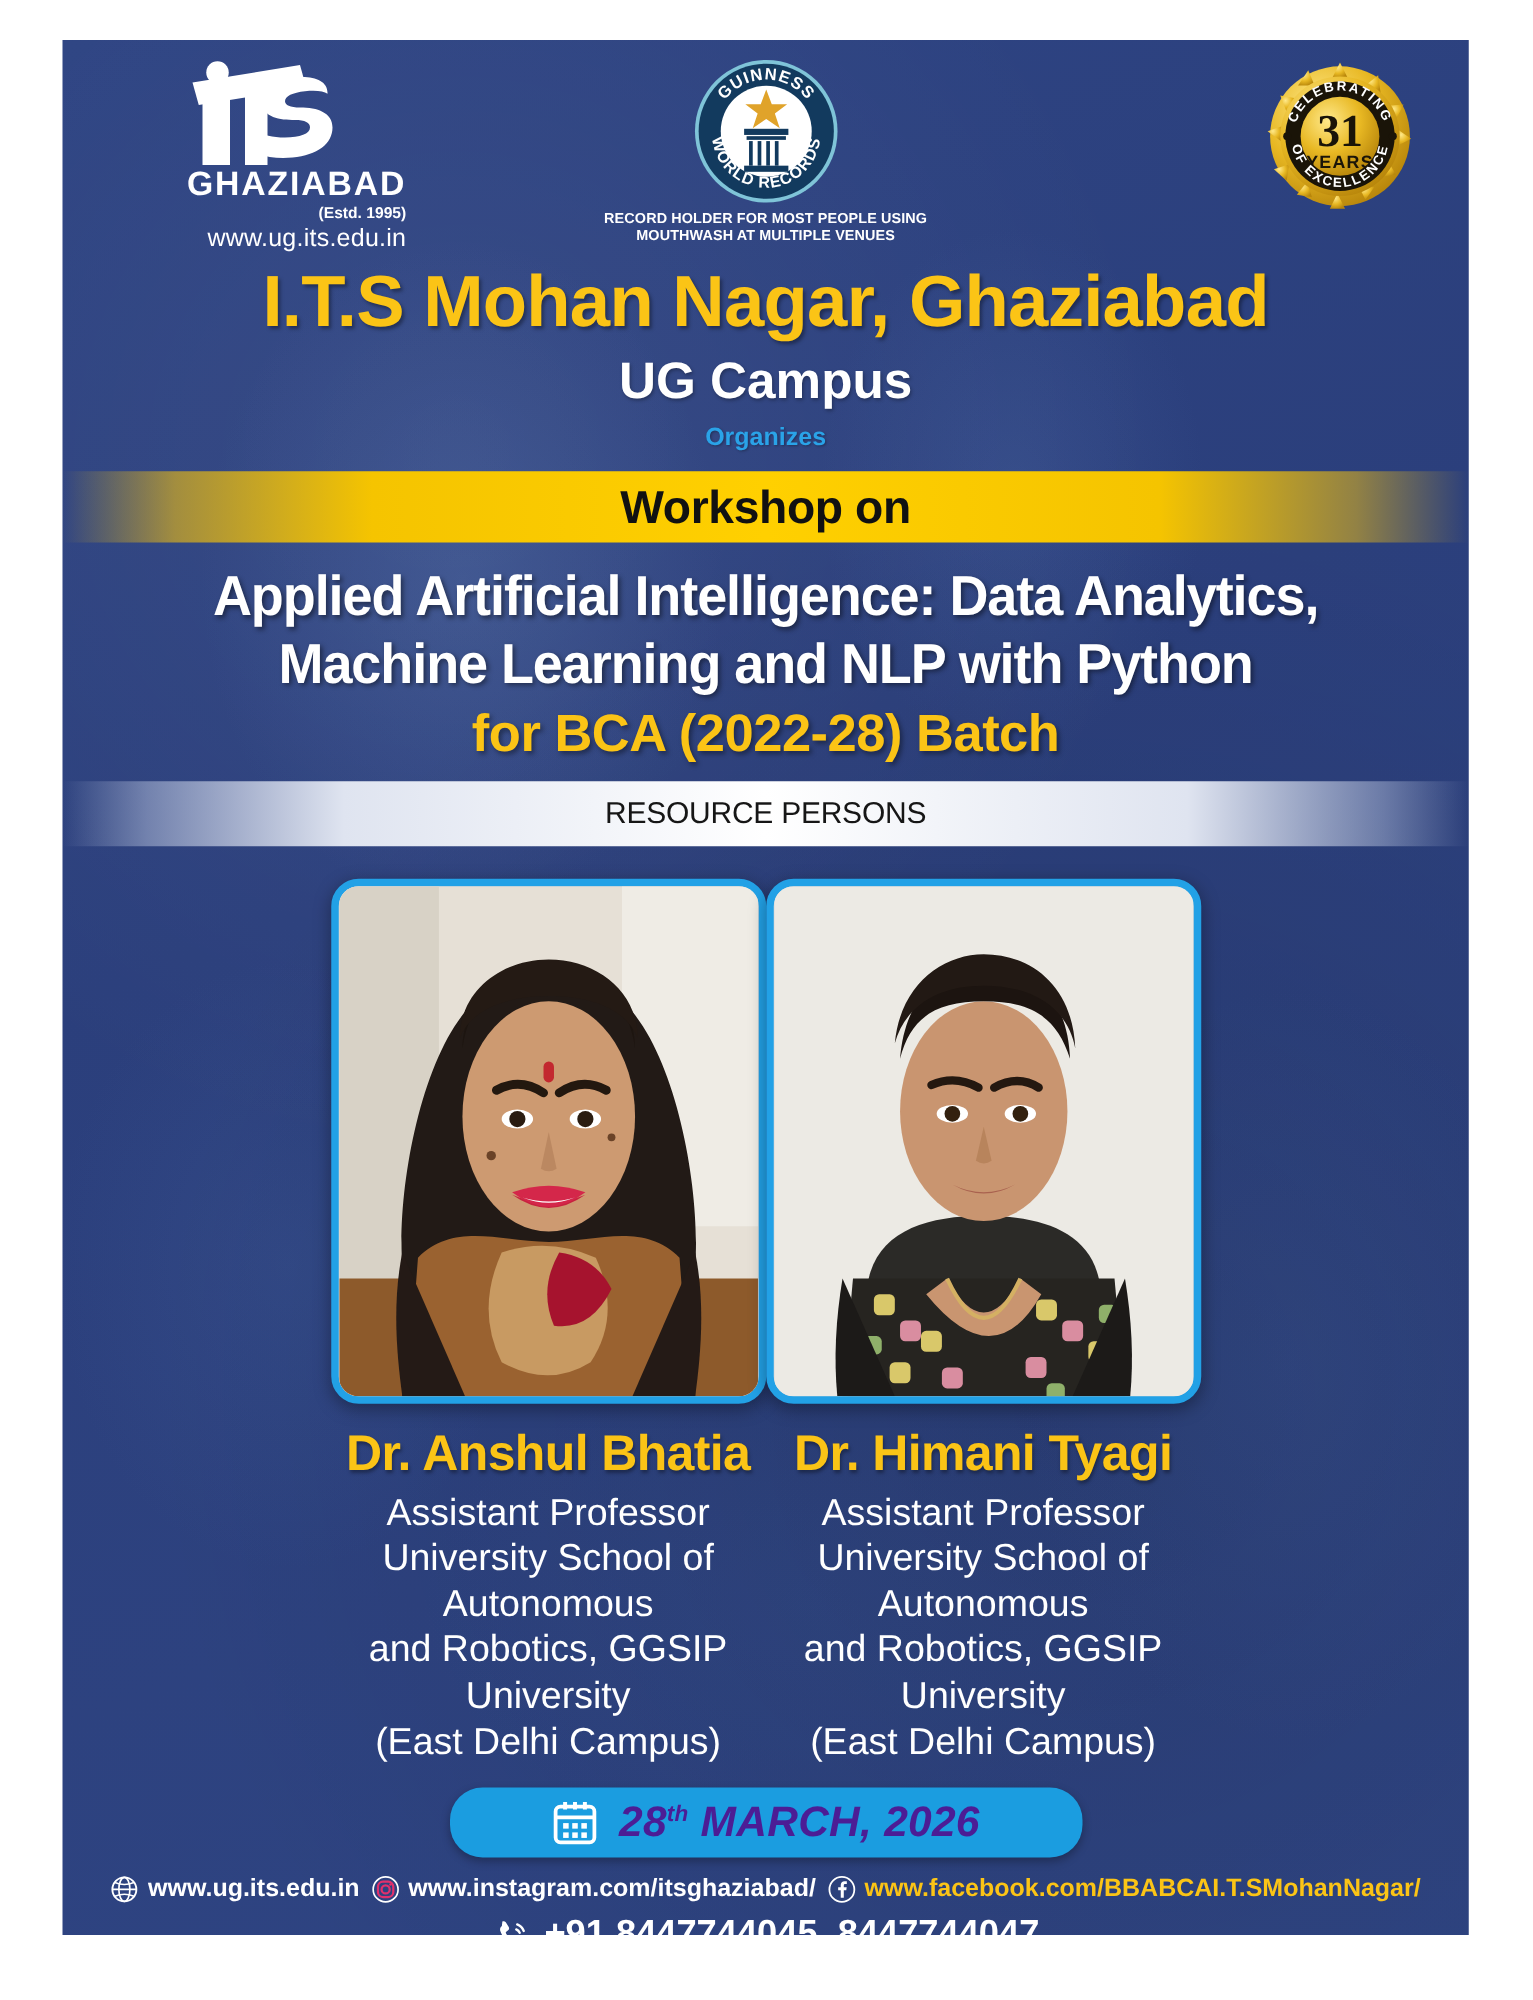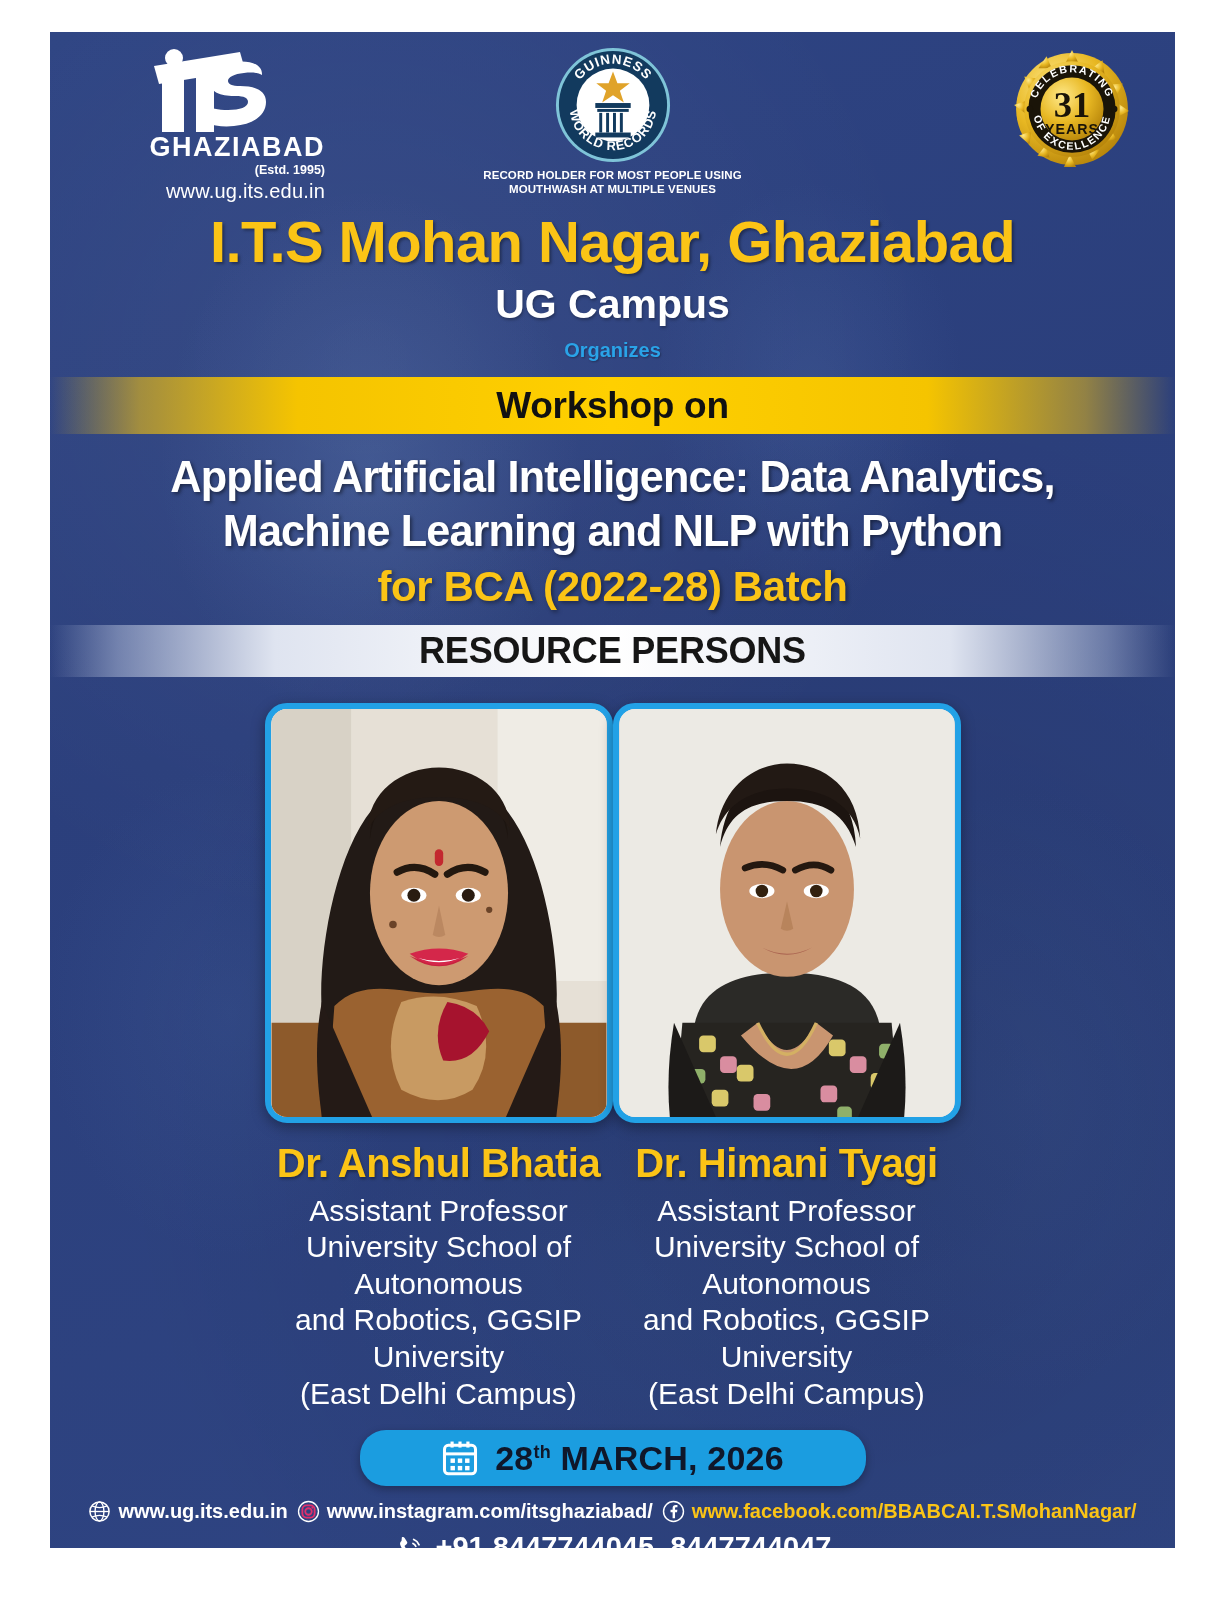--- a/index.html
+++ b/index.html
@@ -112,21 +112,21 @@
     background:linear-gradient(90deg,
       rgba(46,68,131,0) 0%,
       rgba(170,182,212,.55) 6%,
       #dfe4f0 20%,
       #ffffff 50%,
       #dfe4f0 80%,
       rgba(170,182,212,.5) 94%,
       rgba(46,68,131,0) 100%);
     display:flex;align-items:center;justify-content:center;
   }
-  .rp-bar-text{color:#161616;font-size:36px;font-weight:700;letter-spacing:-.2px;}
+  .rp-bar-text{color:#161616;font-size:24px;font-weight:400;letter-spacing:-.2px;}
 
   
   .speakers{
     display:flex;justify-content:center;margin-top:26px;
   }
   .spk{width:348px;text-align:center;}
   .photo-frame{
     width:348px;height:420px;border:6px solid #22a1e6;border-radius:22px;
     overflow:hidden;box-sizing:border-box;background:#d9d9d9;
     box-shadow:0 4px 14px rgba(0,0,0,.35);
@@ -141,21 +141,21 @@
   }
 
   
   .date-wrap{display:flex;justify-content:center;margin-top:18px;}
   .date-pill{
     background:#1b9de0;border-radius:26px;height:56px;min-width:438px;
     display:flex;align-items:center;justify-content:center;gap:16px;
     padding:0 34px;box-shadow:0 3px 8px rgba(0,0,0,.3);
   }
   .cal-icon{width:38px;height:38px;flex:0 0 auto;}
-  .date-text{color:#0f172a;font-size:34px;font-weight:800;letter-spacing:.2px;}
+  .date-text{color:#4c1d95;font-size:34px;font-weight:800;letter-spacing:.2px;font-style:italic;}
   .date-text sup{font-size:18px;vertical-align:super;font-weight:800;}
 
   
   .footer{margin-top:14px;text-align:center;}
   .f-row{
     display:flex;align-items:center;justify-content:center;gap:9px;flex-wrap:nowrap;
     font-size:20px;font-weight:700;
   }
   .f-row .seg{display:flex;align-items:center;gap:7px;}
   .f-white{color:#ffffff;}

